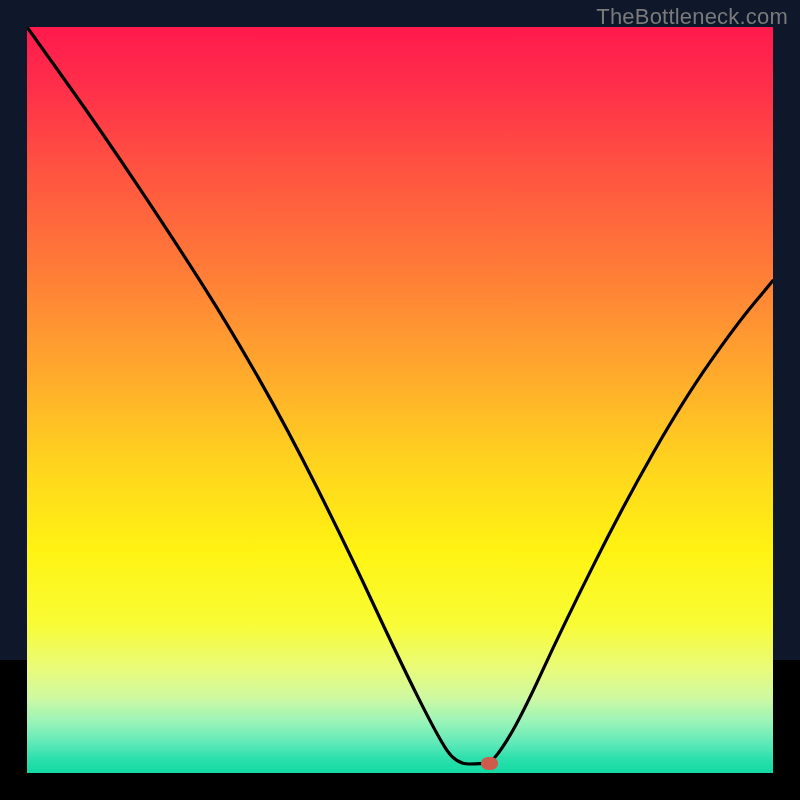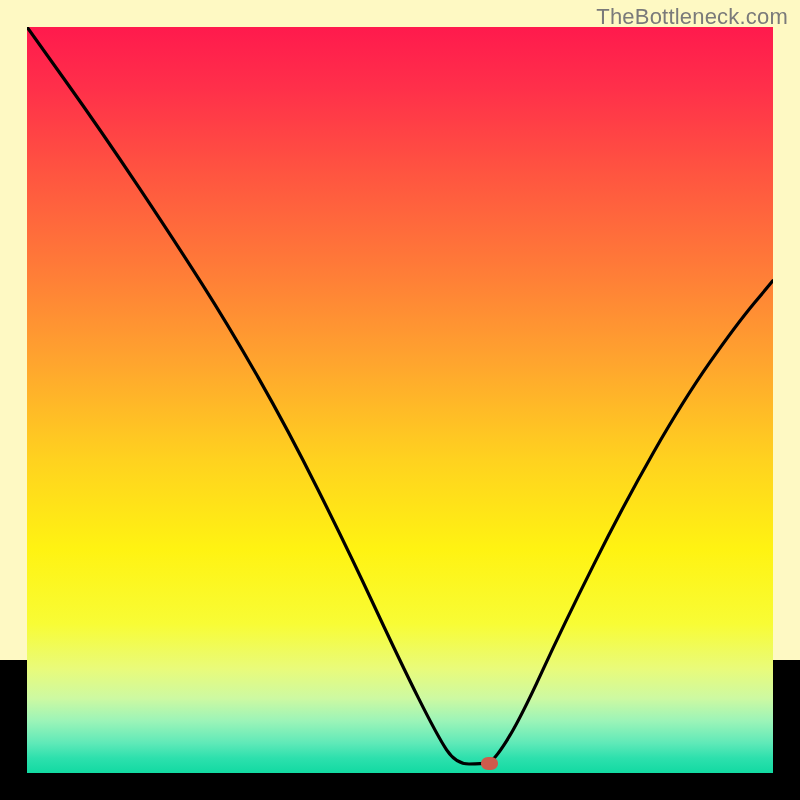--- a/index.html
+++ b/index.html
@@ -9,21 +9,21 @@
     height: 800px;
     background: #000;
     font-family: Arial, Helvetica, sans-serif;
     overflow: hidden;
   }
   .frame {
     position: absolute;
     top: 0; left: 0;
     width: 800px;
     height: 660px;
-    background: #fef9c3;
+    background: #0f172a;
   }
   .watermark {
     position: absolute;
     top: 4px;
     right: 12px;
     color: #7a7a7a;
     font-size: 22px;
     font-weight: 500;
     letter-spacing: 0.2px;
     z-index: 50;

